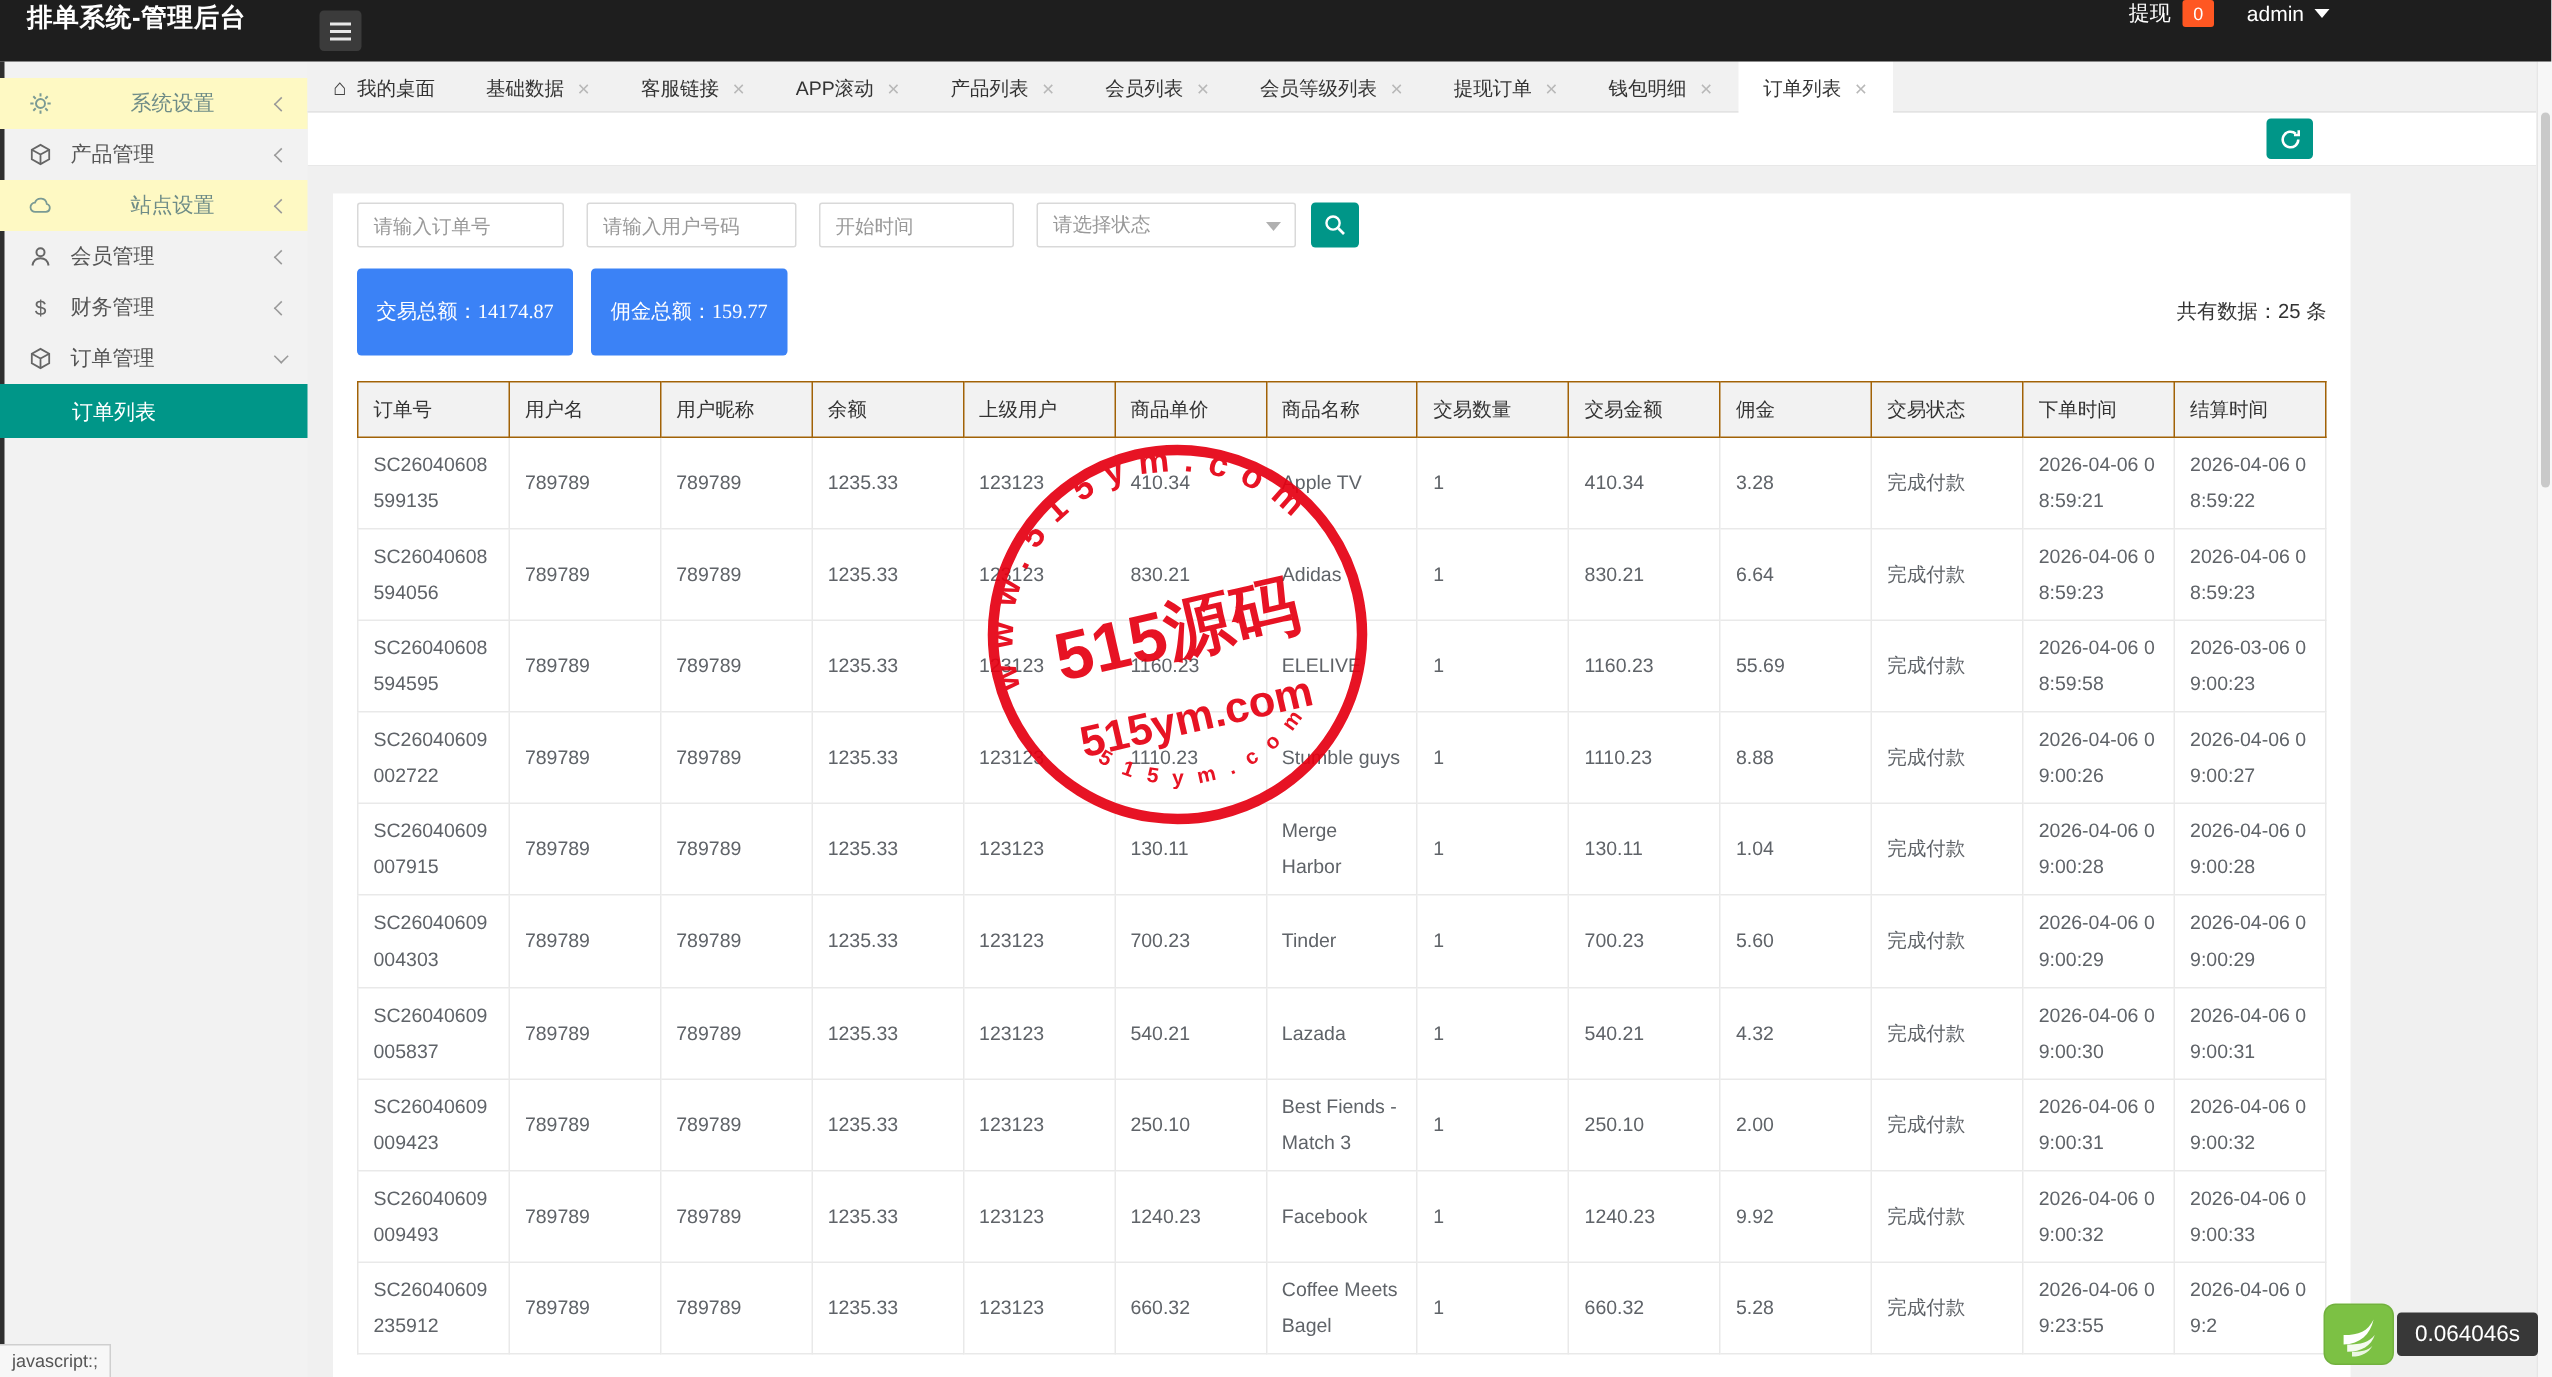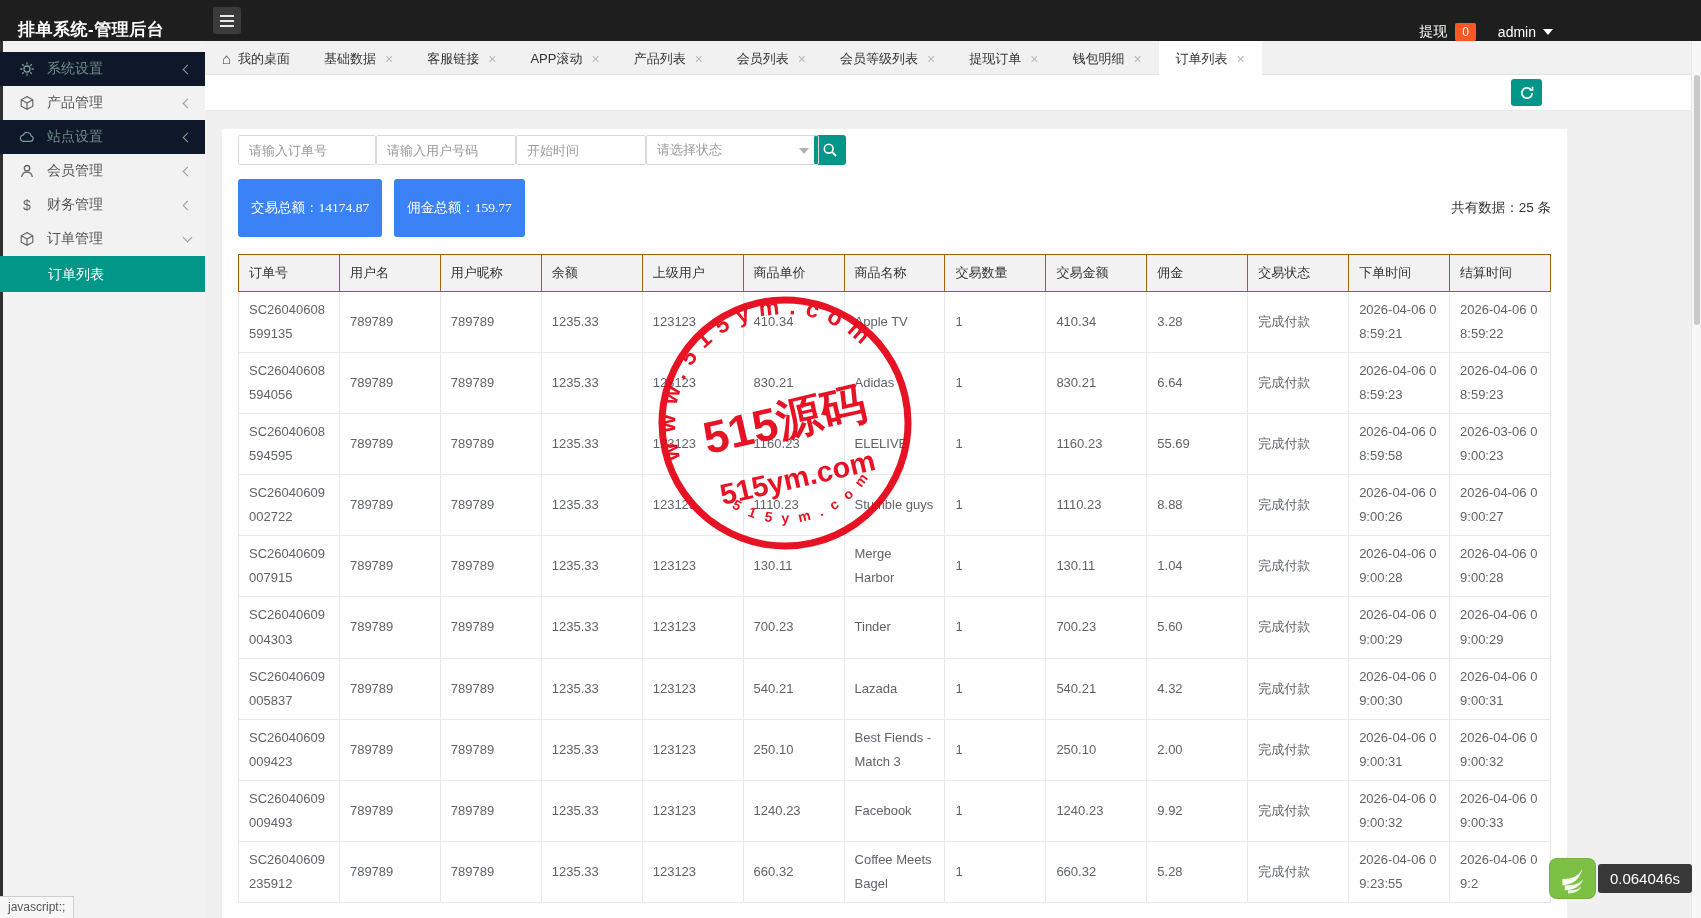--- a/index.html
+++ b/index.html
@@ -1,34 +1,34 @@
 <!DOCTYPE html>
 <html><head>
 <meta charset="utf-8">
 <style>
   * { margin:0; padding:0; box-sizing:border-box; }
   html,body { width:1701px; height:918px; overflow:hidden; }
   body { font-family:"Liberation Sans","DejaVu Sans",sans-serif; background:#f0f0f0; position:relative; color:#333; }
 
   
-  .header { position:absolute; left:0; top:0; width:1701px; height:41px; background:#1e1e1e; display:flex; align-items:flex-end; z-index:20; }
+  .header { position:absolute; left:0; top:0; width:1701px; height:41px; background:#1e1e1e; display:flex; align-items:flex-start; z-index:20; }
   .header-title { color:#fff; font-size:17px; font-weight:bold; padding-left:18px; letter-spacing:.5px; }
   .hamburger { position:absolute; left:213px; top:7px; width:28px; height:27px; background:#3b3b3b; border-radius:3px; display:flex; flex-direction:column; justify-content:center; align-items:center; gap:3px; cursor:pointer; }
   .hamburger i { display:block; width:14px; height:2px; background:#e8e8e8; }
   .header-right { margin-left:auto; margin-right:148px; display:flex; align-items:center; gap:22px; }
   .withdraw { display:flex; align-items:center; gap:8px; color:#fff; font-size:14px; cursor:pointer; }
   .wd-badge { background:#ff5722; color:#fff; font-size:12px; line-height:18px; padding:0 7px; border-radius:2px; }
   .admin { display:flex; align-items:center; gap:7px; color:#fff; font-size:14px; cursor:pointer; }
   .caret-down-w { width:0; height:0; border-left:5px solid transparent; border-right:5px solid transparent; border-top:6px solid #fff; }
 
   
   .sidebar { position:absolute; left:0; top:41px; width:205px; bottom:0; background:#f2f2f2; padding-top:11px; z-index:5; }
   .sidebar::before { content:''; position:absolute; left:0; top:0; bottom:0; width:3px; background:#2f2f2f; }
   .side-item { position:relative; z-index:1; height:34px; display:flex; align-items:center; padding:0 14px 0 18px; font-size:14px; color:#555; cursor:pointer; }
-  .side-item.hl { background:#0f172a; color:#6f8c87; }
+  .side-item.hl { background:#fef9c3; color:#6f8c87;gap:40px; }
   .side-item.hl .s-icon svg *, .side-item.hl .s-icon svg text { stroke:#7a9a94; fill:none; }
   .s-icon { width:17px; height:17px; margin-right:12px; display:inline-flex; align-items:center; justify-content:center; }
   .s-label { flex:1; }
   .chev { width:7px; height:7px; border-left:1.5px solid #999; border-bottom:1.5px solid #999; display:inline-block; }
   .chev.left { transform:rotate(45deg); }
   .chev.down { transform:rotate(-45deg); margin-top:-3px; }
   .side-sub { position:relative; z-index:1; height:36px; line-height:36px; padding-left:48px; font-size:14px; color:#555; cursor:pointer; }
   .side-sub.active { background:#009688; color:#fff; }
 
   
@@ -37,21 +37,21 @@
   .tab.active { background:#fff; }
   .tab-home { font-size:15px; margin-right:7px; color:#444; }
   .tab-close { color:#b8b8b8; font-size:14px; margin-left:9px; cursor:pointer; }
 
   
   .main { position:absolute; left:205px; top:75px; right:10px; bottom:0; background:#f0f0f0; overflow:hidden; }
   .toolbar { height:36px; background:#fff; border-bottom:1px solid #e8e8e8; display:flex; justify-content:flex-end; }
   .btn-refresh { margin:4px 149px 0 0; width:31px; height:27px; background:#009688; border:none; border-radius:3px; cursor:pointer; display:flex; align-items:center; justify-content:center; }
   .card { margin:18px 0 0 17px; width:1345px; background:#fff; padding:6px 16px 0; min-height:830px; }
 
-  .search-row { display:flex; align-items:flex-end; }
+  .search-row { display:flex; align-items:flex-end; gap:15px; }
   .search-row input { height:30px; border:1px solid #d9d9d9; border-radius:2px; padding:0 10px; font-size:13px; color:#333; outline:none; font-family:inherit; }
   .search-row input::placeholder { color:#999; }
   .in-order { width:138px; } .in-user { width:140px; } .in-time { width:130px; }
   .select-box { position:relative; width:173px; height:30px; border:1px solid #d9d9d9; border-radius:2px; font-size:13px; color:#999; line-height:28px; padding:0 24px 0 10px; cursor:pointer; margin-left:0; }
   .select-box .caret { position:absolute; right:9px; top:12px; width:0; height:0; border-left:5px solid transparent; border-right:5px solid transparent; border-top:6px solid #b0b0b0; }
   .btn-search { width:32px; height:30px; background:#009688; border:none; border-radius:3px; cursor:pointer; display:flex; align-items:center; justify-content:center; margin-left:-5px; }
 
   .stats-row { margin-top:14px; display:flex; align-items:center; gap:12px; }
   .stat-badge { background:#3b82f6; color:#fff; font-size:13.5px; padding:20px 13px; border-radius:3px; border:none; cursor:pointer; font-family:Liberation Serif, serif; }
   .count-text { margin-left:auto; font-size:13.5px; color:#333; }
@@ -63,21 +63,21 @@
 
   
   .stamp { position:absolute; left:648px; top:286px; width:274px; height:274px; transform:rotate(-13deg); z-index:7; pointer-events:none; opacity:.92; }
 
   
   .scrollbar { position:absolute; right:0; top:41px; bottom:0; width:10px; background:#f7f7f7; border-left:1px solid #e6e6e6; z-index:8; }
   .scroll-thumb { position:absolute; left:2px; right:1px; top:34px; height:250px; background:#c9c9c9; border-radius:4px; }
 
   
   .js-status { position:absolute; left:0; bottom:0; background:#f7f7f7; border:1px solid #cfcfcf; border-left:none; border-bottom:none; padding:3px 8px 4px; font-size:12px; color:#555; z-index:30; }
-  .timer { position:absolute; right:9px; bottom:19px; display:flex; align-items:center; z-index:30;justify-content:space-between; }
+  .timer { position:absolute; right:9px; bottom:8px; display:flex; align-items:center; z-index:30;justify-content:space-between; }
   .tp-logo { width:47px; height:41px; border-radius:8px; background:#7cc144; display:flex; align-items:center; justify-content:center; box-shadow:0 0 0 1px rgba(0,0,0,.08) inset; }
   .timer-badge { background:rgba(30,30,30,.88); color:#fff; font-size:15px; padding:6px 12px; border-radius:3px; margin-left:2px; }
 </style>
 </head>
 <body>
 
 <div class="header">
   <span class="header-title">排单系统-管理后台</span>
   <span class="hamburger">
       <i></i>

